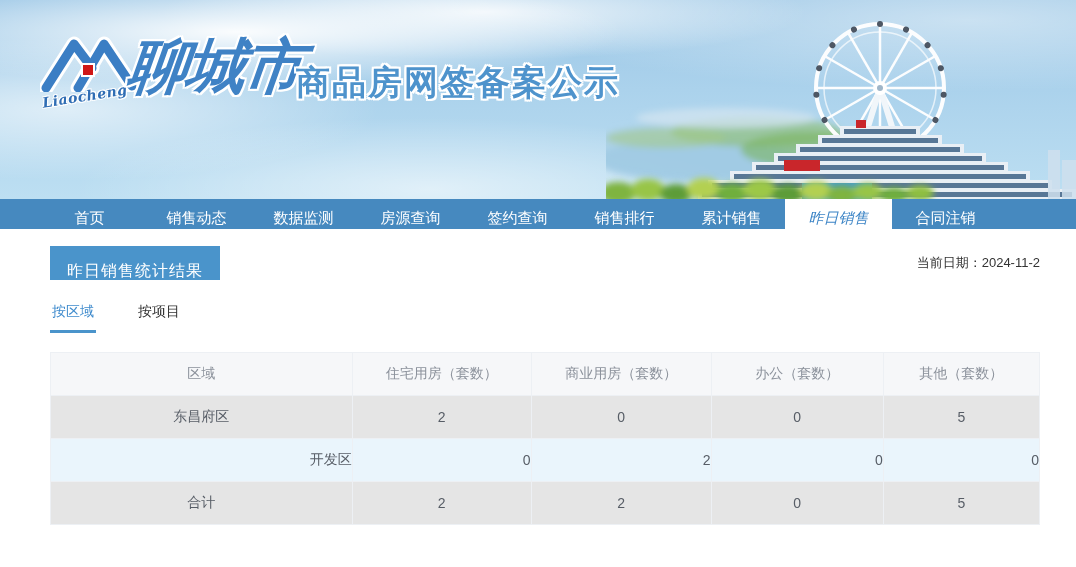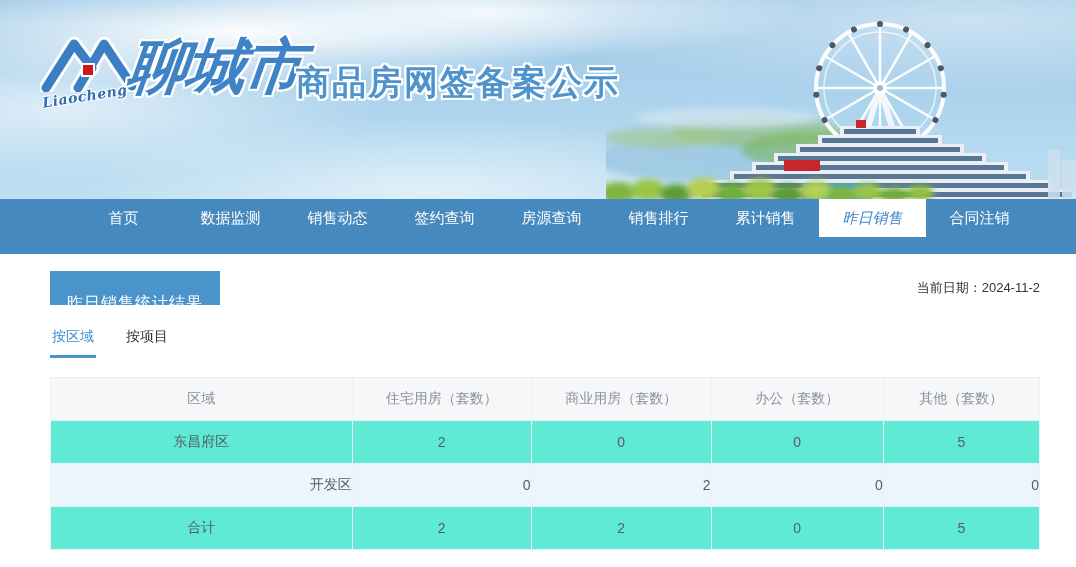--- a/index.html
+++ b/index.html
@@ -32,45 +32,45 @@
     transform:skewX(-6deg);
     text-shadow:-2px -2px 0 #fff,2px -2px 0 #fff,-2px 2px 0 #fff,2px 2px 0 #fff,0 -2px 0 #fff,0 2px 0 #fff,-2px 0 0 #fff,2px 0 0 #fff;
   }
   .site-subtitle{
     position:absolute; left:296px; top:60px;
     font-weight:bold; font-size:34px; color:#4e93cc; letter-spacing:2px;
     text-shadow:-2px -2px 0 #fff,2px -2px 0 #fff,-2px 2px 0 #fff,2px 2px 0 #fff,0 -2px 0 #fff,0 2px 0 #fff,-2px 0 0 #fff,2px 0 0 #fff;
   }
 
   
-  .nav{ position:relative; width:1076px; height:55px; background:#4689bf;
-    display:flex; padding-left:70px; }
+  .nav{ position:relative; width:1076px; height:30px; background:#4689bf;
+    display:flex; padding-left:36px; }
   .nav-item{ width:107px; height:38px; line-height:38px; text-align:center;
     color:#ffffff; font-size:15px; cursor:pointer; text-decoration:none; display:block; }
   .nav-item.active{ background:#ffffff; color:#3d85c6;font-style:italic; }
 
   
   .content{ padding:0 36px 0 50px; }
   .title-row{ margin-top:17px; height:34px; display:flex;
     justify-content:space-between; align-items:center; }
   .section-badge{ background:#4a94cb; color:#ffffff; font-size:16px;
-    height:34px; line-height:34px; padding:15px 17px; letter-spacing:1px; }
+    height:34px; line-height:34px; padding:8px 17px; letter-spacing:1px; }
   .current-date{ font-size:13px; color:#333333; }
 
-  .tabs-row{ margin-top:23px; display:flex; gap:28px; border-bottom:1px solid transparent; }
+  .tabs-row{ margin-top:23px; display:flex; gap:40px; border-bottom:1px solid transparent; }
   .tab{ font-size:14px; color:#333333; padding:0 2px 9px 2px; cursor:pointer;
     text-decoration:none; display:block; }
   .tab.active{ color:#3f8bcd; border-bottom:3px solid #4a94cb; }
 
   table.stats{ margin-top:18px; width:990px; border-collapse:collapse;padding-left:36px; }
   table.stats th, table.stats td{
     height:43px; text-align:center; font-weight:400; font-size:14px;
     border:1px solid #edf0f4; }
   table.stats th{ background:#f6f7f9; color:#8b919b; }
-  table.stats td{ color:#575d66; background:#5eead4; }
+  table.stats td{ color:#575d66; background:#e5e5e5; }
   table.stats tr.alt td{ background:#eaf5fc;text-align:right; }
   .col-region{ width:30.5%; } .col-res{ width:18.1%; } .col-com{ width:18.2%; }
   .col-off{ width:17.4%; } .col-oth{ width:15.8%; }
 </style>
 </head>
 <body>
 
 <div class="banner">
 
   <svg class="banner-scene" width="470" height="199" viewBox="0 0 470 199">
@@ -181,24 +181,24 @@
     </svg>
     <span class="logo-script">Liaocheng</span>
   </div>
 
   <div class="site-name">聊城市</div>
   <div class="site-subtitle">商品房网签备案公示</div>
 </div>
 
 <div class="nav">
   <a class="nav-item">首页</a>
+  <a class="nav-item">销售动态</a>
   <a class="nav-item">数据监测</a>
-  <a class="nav-item">销售动态</a>
+  <a class="nav-item">房源查询</a>
   <a class="nav-item">签约查询</a>
-  <a class="nav-item">房源查询</a>
   <a class="nav-item">销售排行</a>
   <a class="nav-item">累计销售</a>
   <a class="nav-item active">昨日销售</a>
   <a class="nav-item">合同注销</a>
 </div>
 
 <div class="content">
 
   <div class="title-row">
     <div class="section-badge">昨日销售统计结果</div>

